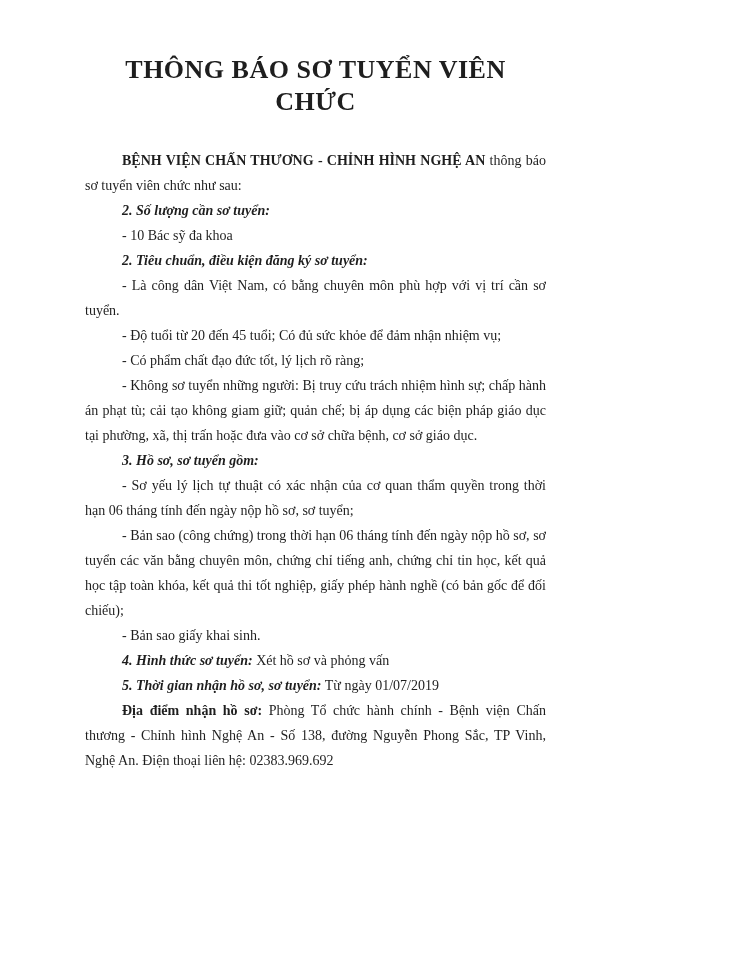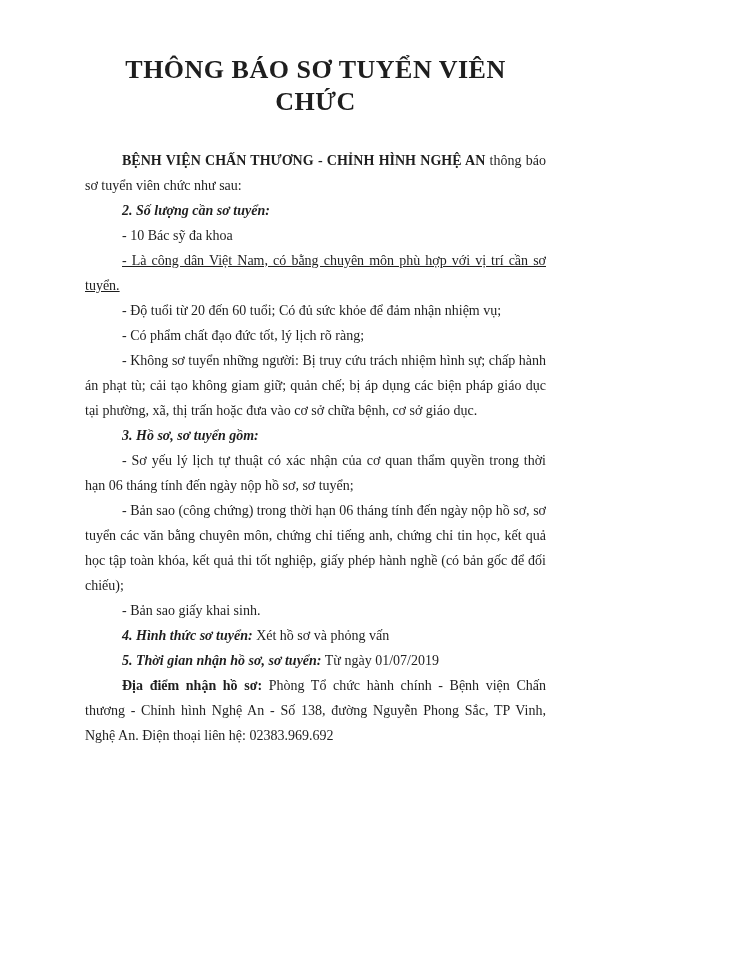--- a/index.html
+++ b/index.html
@@ -29,21 +29,20 @@
   }
   .para {
     font-size: 14px;
     line-height: 25px;
     margin: 0;
     text-indent: 37px;
     text-align: justify;
   }
   .para.stretch {
     text-align-last: justify;
-    text-decoration: underline;
   }
   .run-bold {
     font-weight: bold;
   }
   .run-bold-italic {
     font-weight: bold;
     font-style: italic;
   }
 </style>
 </head>
@@ -52,24 +51,25 @@
 <div class="page">
 
   <h1 class="doc-title">THÔNG BÁO SƠ TUYỂN VIÊN CHỨC</h1>
 
   <p class="para"><span class="run-bold">BỆNH VIỆN CHẤN THƯƠNG - CHỈNH HÌNH NGHỆ AN</span><span> thông báo sơ tuyển viên chức như sau:</span></p>
 
   <p class="para run-bold-italic">2. Số lượng cần sơ tuyển:</p>
 
   <p class="para">- 10 Bác sỹ đa khoa</p>
 
+  <p class="para run-bold-italic">2. Tiêu chuẩn, điều kiện đăng ký sơ tuyển:</p>
 
   <p class="para stretch">- Là công dân Việt Nam, có bằng chuyên môn phù hợp với vị trí cần sơ tuyển.</p>
 
-  <p class="para">- Độ tuổi từ 20 đến 60 tuổi; Có đủ sức khỏe để đảm nhận nhiệm vụ;</p>
+  <p class="para">- Độ tuổi từ 20 đến 45 tuổi; Có đủ sức khỏe để đảm nhận nhiệm vụ;</p>
 
   <p class="para">- Có phẩm chất đạo đức tốt, lý lịch rõ ràng;</p>
 
   <p class="para">- Không sơ tuyển những người: Bị truy cứu trách nhiệm hình sự; chấp hành án phạt tù; cải tạo không giam giữ; quản chế; bị áp dụng các biện pháp giáo dục tại phường, xã, thị trấn hoặc đưa vào cơ sở chữa bệnh, cơ sở giáo dục.</p>
 
   <p class="para run-bold-italic">3. Hồ sơ, sơ tuyển gồm:</p>
 
   <p class="para">- Sơ yếu lý lịch tự thuật có xác nhận của cơ quan thẩm quyền trong thời hạn 06 tháng tính đến ngày nộp hồ sơ, sơ tuyển;</p>
 
   <p class="para">- Bản sao (công chứng) trong thời hạn 06 tháng tính đến ngày nộp hồ sơ, sơ tuyển các văn bằng chuyên môn, chứng chỉ tiếng anh, chứng chỉ tin học, kết quả học tập toàn khóa, kết quả thi tốt nghiệp, giấy phép hành nghề (có bản gốc để đối chiếu);</p>

